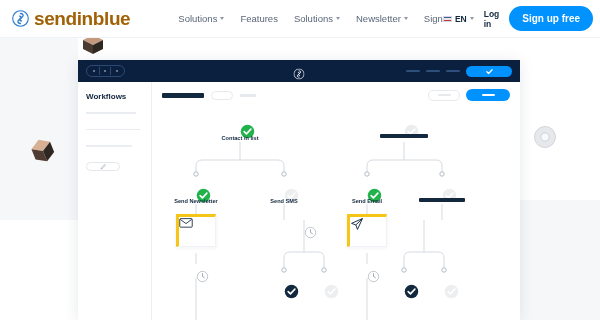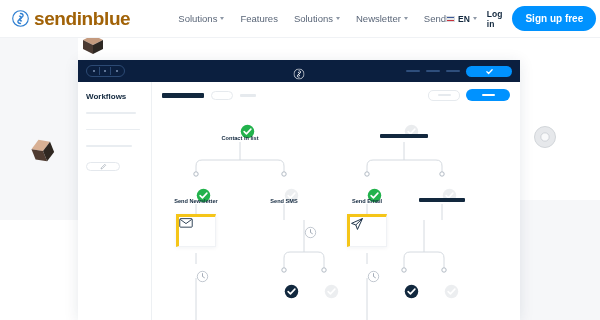--- a/index.html
+++ b/index.html
@@ -176,21 +176,21 @@
       </div>
       <div class="nav-link">
         <span>Solutions</span>
         <span class="caret"></span>
       </div>
       <div class="nav-link">
         <span>Newsletter</span>
         <span class="caret"></span>
       </div>
       <div class="nav-link">
-        <span>Send</span>
+        <span>Sign</span>
       </div>
     </div>
 
     <div class="nav-right">
       <div class="lang">
         <span class="flag"></span>
         <span class="lang-code">EN</span>
         <span class="caret"></span>
       </div>
       <div class="login">Log in</div>

